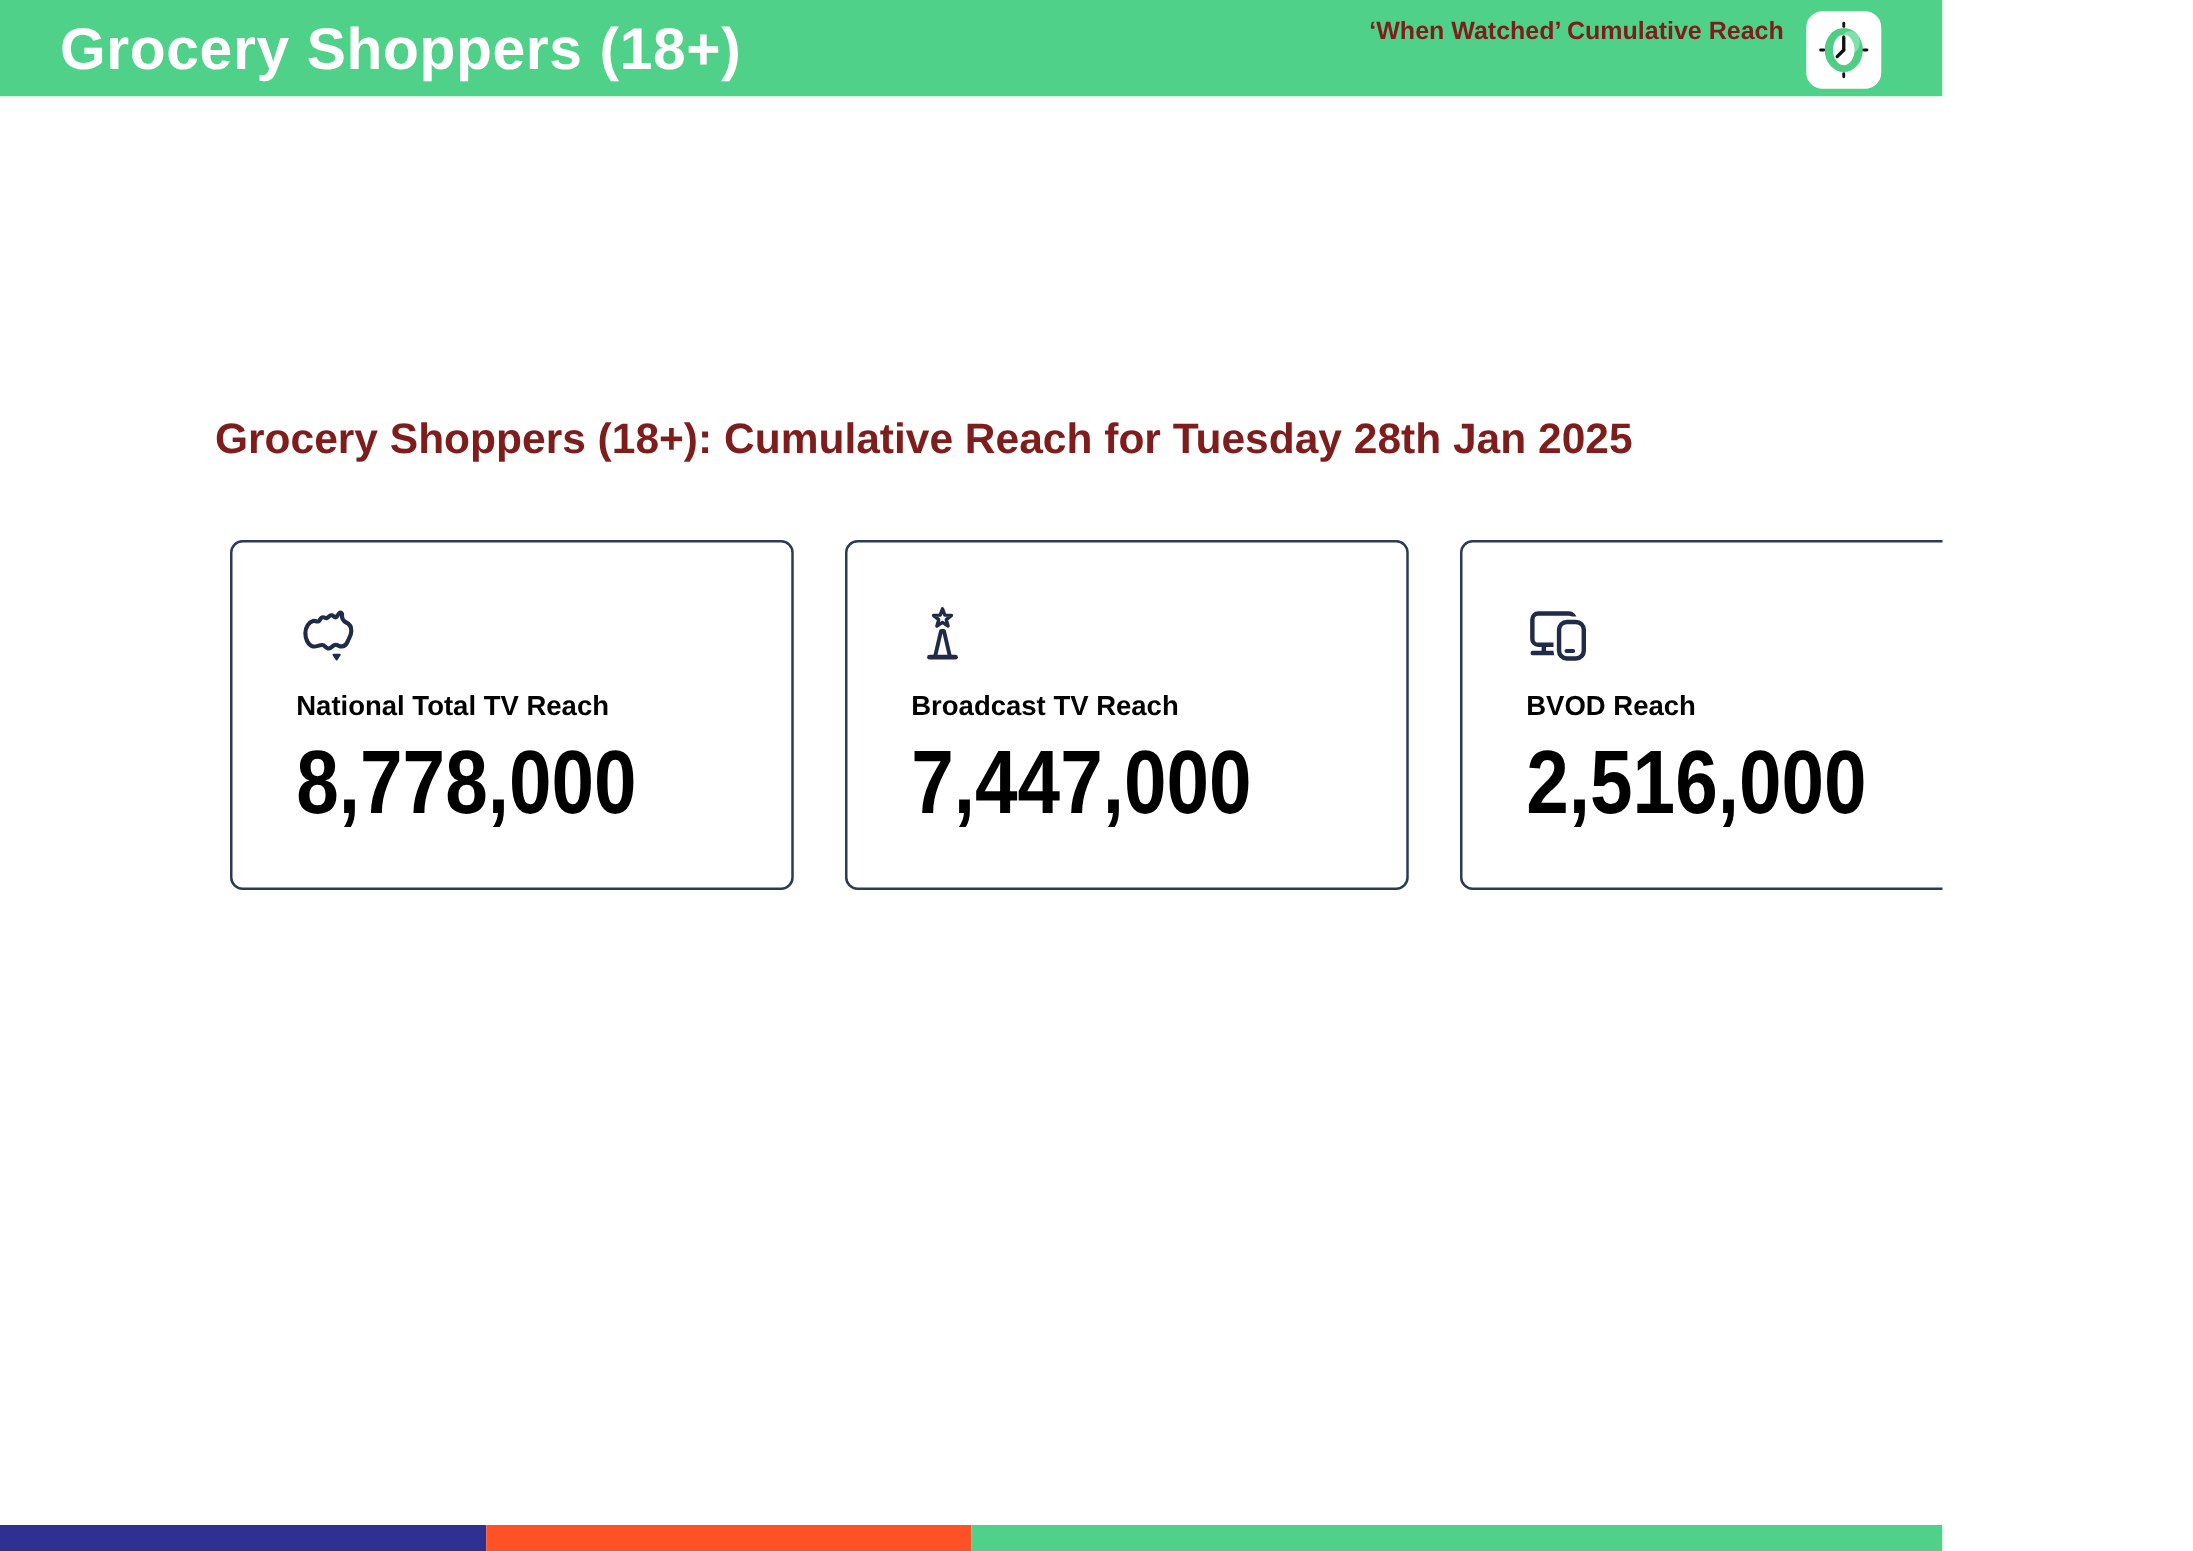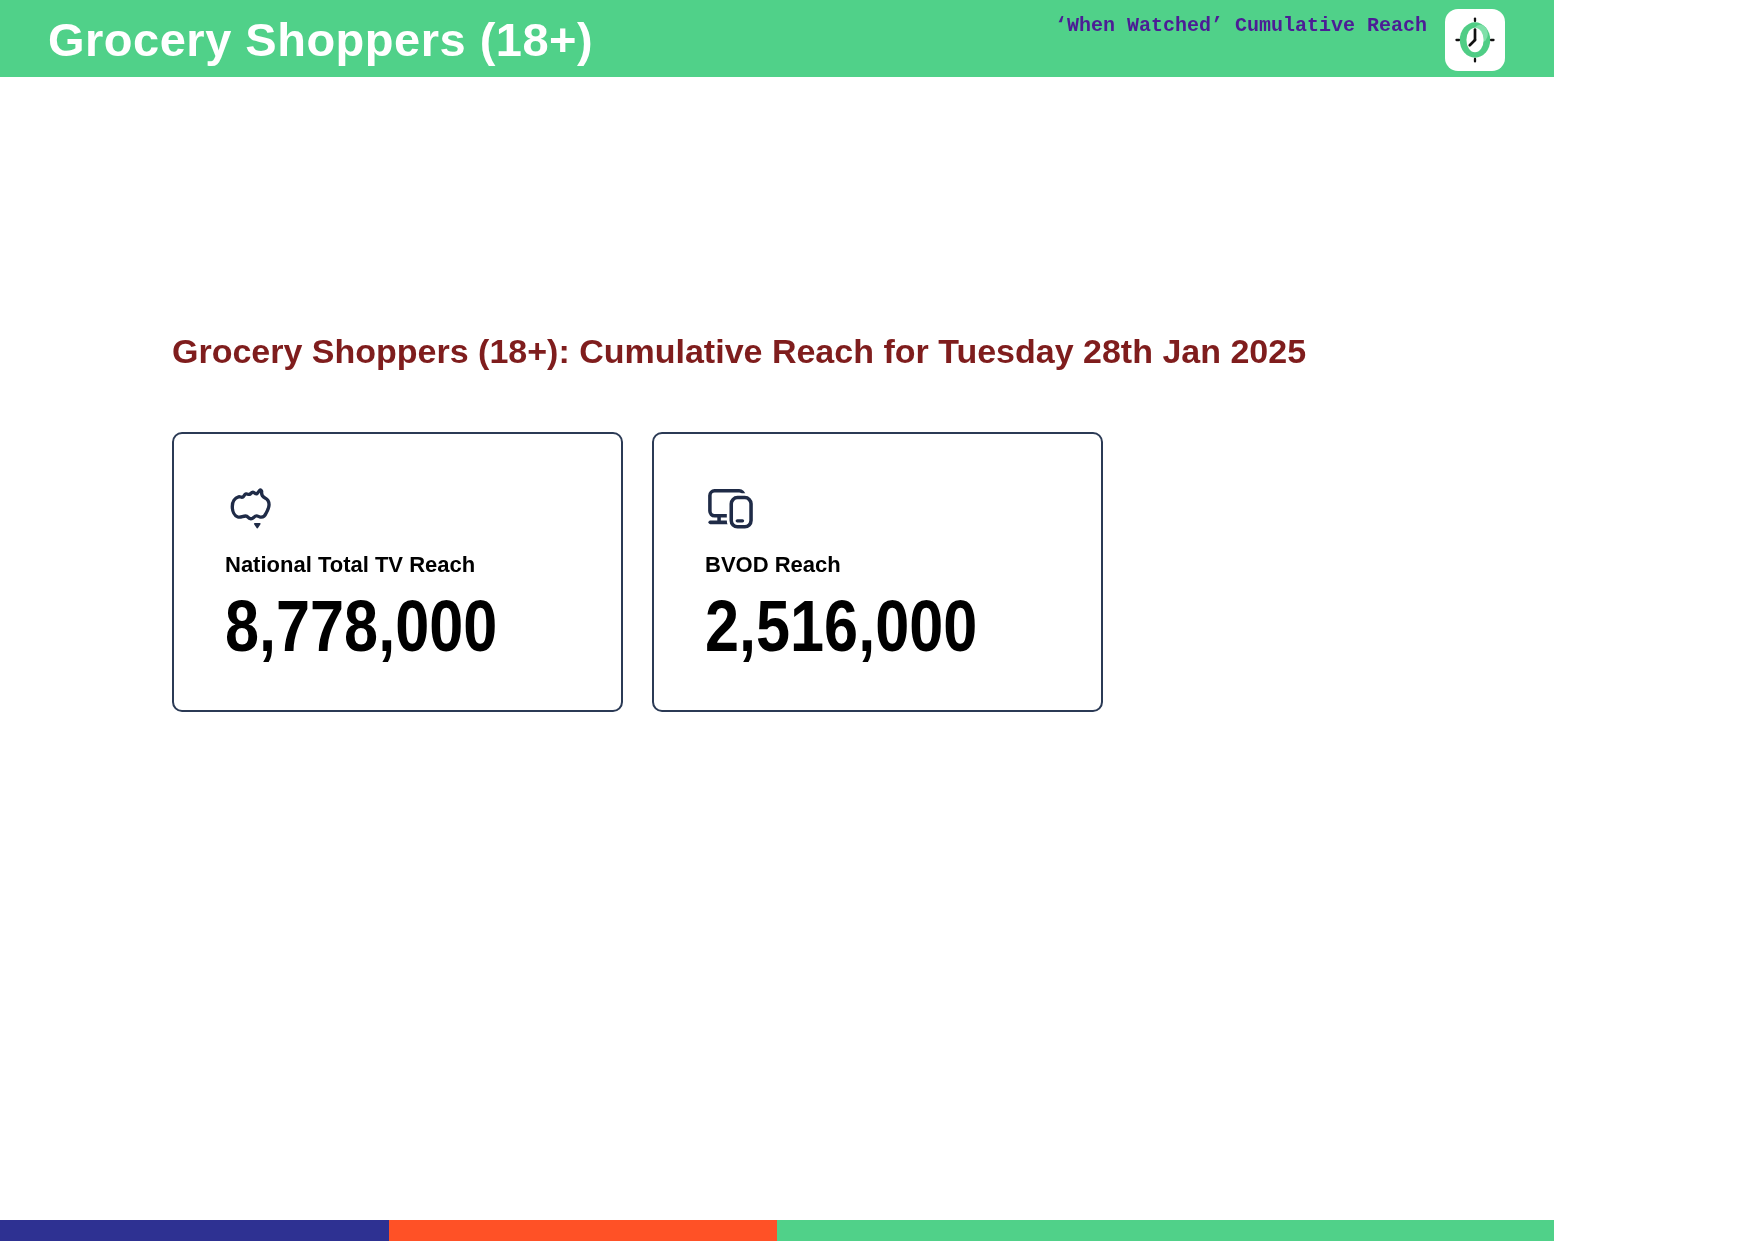--- a/index.html
+++ b/index.html
@@ -31,23 +31,22 @@
     color: #ffffff;
     letter-spacing: 0.5px;
     white-space: nowrap;
   }
   .hdr-tagline {
     position: absolute;
     top: 14px;
     right: 127px;
     font-size: 20px;
     font-weight: bold;
-    color: #4c1d95;
+    color: #7f1d1d;
     white-space: nowrap;
-    font-family: Liberation Mono, monospace;
   }
   .hdr-logo {
     position: absolute;
     top: 9px;
     right: 49px;
     width: 60px;
     height: 62px;
     background: #ffffff;
     border-radius: 13px;
     display: flex;
@@ -72,20 +71,21 @@
     display: flex;
     gap: 29px;
   }
   .card {
     width: 451px;
     height: 280px;
     border: 2px solid #2B3A55;
     border-radius: 10px;
     background: #ffffff;
     padding: 49px 30px 0 51px;
+    margin-left: 12px;
   }
   .card-icon { display: block; }
   .card-label {
     margin-top: 19px;
     font-size: 22px;
     font-weight: bold;
     color: #000000;
     white-space: nowrap;
   }
   .card-value {
@@ -139,20 +139,29 @@
 
       <section class="card">
         <svg class="card-icon" width="50" height="50" viewBox="0 0 48 48">
           <path d="M 7,22.5 C 7,18 9.5,14.2 13,13.3 C 14.8,12.8 15.6,14.3 17.2,13.4 C 18.7,12.5 18.3,10.8 20.2,10.4 C 21.7,10.1 22.2,11.4 23.6,10.9 C 25.1,10.3 25.4,8.4 27.3,8.9 C 28.8,9.3 29.2,10.9 30.7,10.3 L 33.2,7.2 C 34.2,6.3 35.4,7.1 35.2,8.7 C 34.9,11.2 36.1,13.3 38.4,14.4 C 40.8,15.5 42.3,17.9 42.3,20.9 C 42.3,24.2 40.6,26.3 39.6,28.7 C 38.6,31.2 36.7,33.2 33.8,32.7 C 31.8,32.4 31.2,30.8 29.2,31.8 C 27.2,32.8 26.8,34.8 24.3,34.3 C 22.1,33.9 22.3,31.7 19.8,31.7 C 16.8,31.7 15.3,33.6 12.3,32.6 C 9,31.5 7,27 7,22.5 Z" fill="none" stroke="#1F2B47" stroke-width="3.2" stroke-linejoin="round" stroke-linecap="round"></path>
           <path d="M 28.6,39.2 L 33.4,39.2 L 31,42.8 Z" fill="#1F2B47" stroke="#1F2B47" stroke-width="1.6" stroke-linejoin="round"></path>
         </svg>
         <div class="card-label">National Total TV Reach</div>
         <div class="card-value">8,778,000</div>
       </section>
 
+      <section class="card">
+        <svg class="card-icon" width="50" height="50" viewBox="0 0 48 48">
+          <path d="M 24,3.9 L 25.8,8.7 L 30.9,8.9 L 26.9,12.2 L 28.3,17.1 L 24,14.3 L 19.7,17.1 L 21.1,12.2 L 17.1,8.9 L 22.2,8.7 Z" fill="none" stroke="#1F2B47" stroke-width="2.6" stroke-linejoin="round"></path>
+          <path d="M 18.3,40.5 L 22.9,20.8 L 25.1,20.8 L 29.7,40.5" fill="none" stroke="#1F2B47" stroke-width="3" stroke-linejoin="round" stroke-linecap="round"></path>
+          <path d="M 14,41 L 34,41" stroke="#1F2B47" stroke-width="3.6" stroke-linecap="round"></path>
+        </svg>
+        <div class="card-label">Broadcast TV Reach</div>
+        <div class="card-value">7,447,000</div>
+      </section>
 
       <section class="card">
         <svg class="card-icon" width="50" height="50" viewBox="0 0 48 48">
           <rect x="4.7" y="7.5" width="32.6" height="24" rx="4.5" fill="none" stroke="#1F2B47" stroke-width="3.4"></rect>
           <line x1="13.5" y1="31.5" x2="13.5" y2="37" stroke="#1F2B47" stroke-width="3.4"></line>
           <line x1="5" y1="37.8" x2="22.5" y2="37.8" stroke="#1F2B47" stroke-width="3.4" stroke-linecap="round"></line>
           <rect x="25.2" y="14" width="19" height="28" rx="6" fill="#ffffff" stroke="#ffffff" stroke-width="8.5"></rect>
           <rect x="25.2" y="14" width="19" height="28" rx="6" fill="#ffffff" stroke="#1F2B47" stroke-width="3.4"></rect>
           <line x1="31" y1="36.3" x2="36" y2="36.3" stroke="#1F2B47" stroke-width="3.2" stroke-linecap="round"></line>
         </svg>

